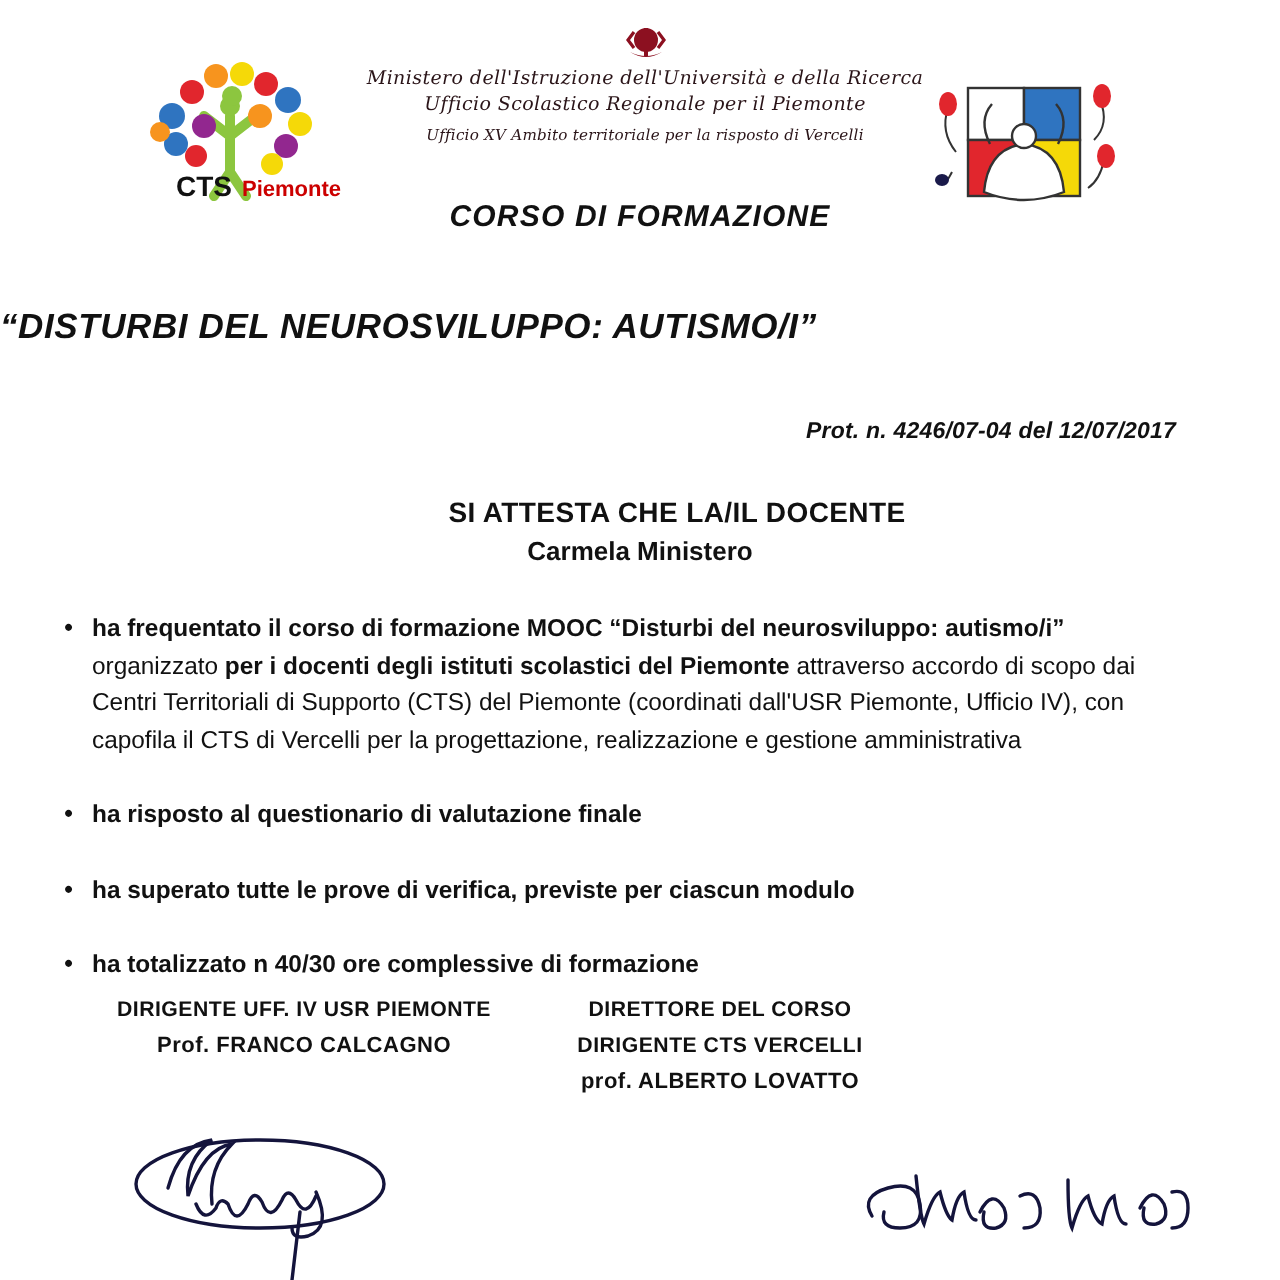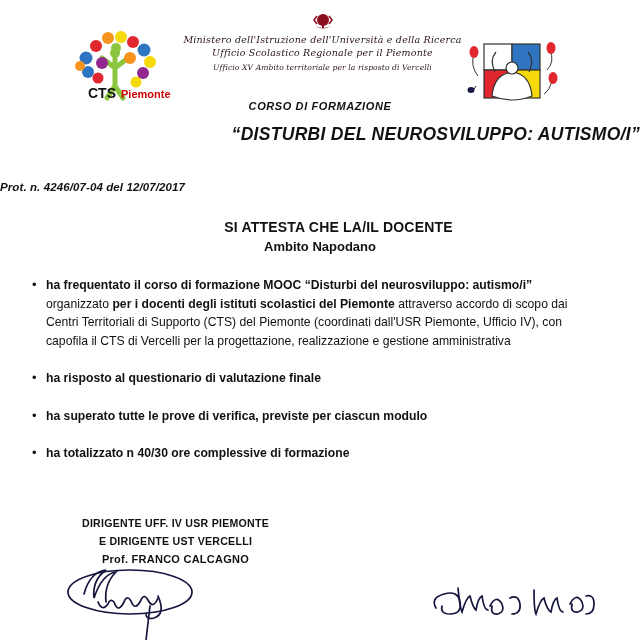--- a/index.html
+++ b/index.html
@@ -66,37 +66,38 @@
     left: 462px;
     top: 28px;
     width: 100px;
     height: 86px;
   }
   .logo-autism svg { display: block; }
 
   
   .course-label {
     text-align: center;
-    font-size: 11px;
+    font-size: 15px;
     font-weight: bold;
     font-style: italic;
     letter-spacing: .6px;
     margin-top: -22px;
   }
   .course-title {
-    text-align: right;
+    text-align: left;
     font-size: 17.5px;
     font-weight: bold;
     font-style: italic;
     letter-spacing: .3px;
-    margin-top: 12px;
+    margin-top: 36px;
   }
 
   .protocol {
-    padding-right: 28px;
+    text-align: right;
+    padding-right: 52px;
     margin-top: 36px;
     font-size: 11.5px;
     font-weight: bold;
     font-style: italic;
     letter-spacing: .1px;
   }
 
   
   .attest {
     text-align: center;
@@ -131,21 +132,21 @@
     position: absolute;
     left: -14px;
     top: -1px;
     font-size: 13px;
   }
 
   
   .signatures {
     position: absolute;
     left: 0;
-    top: 514px;
+    top: 496px;
     width: 512px;
     display: flex;
     justify-content: space-between;
     padding: 0 48px;
     box-sizing: border-box;
   }
   .sig-block { width: 255px; }
   .sig-block.left { text-align: center; }
   .sig-block.right { text-align: center; }
   .sig-line {
@@ -252,34 +253,38 @@
       </svg>
     </div>
   </div>
 
   <div class="course-label">CORSO DI FORMAZIONE</div>
   <div class="course-title">“DISTURBI DEL NEUROSVILUPPO: AUTISMO/I”</div>
 
   <div class="protocol">Prot. n. 4246/07-04 del 12/07/2017</div>
 
   <div class="attest">SI ATTESTA CHE LA/IL DOCENTE</div>
-  <div class="recipient">Ambito Napodano</div>
+  <div class="recipient">Carmela Ministero</div>
 
   <ul class="items" id="achievement-list">
       <li class="item"><span style="font-weight: bold;">ha frequentato il corso di formazione MOOC “Disturbi del neurosviluppo: autismo/i”</span><span style="font-weight: normal;"> organizzato </span><span style="font-weight: bold;">per i docenti degli istituti scolastici del Piemonte</span><span style="font-weight: normal;"> attraverso accordo di scopo dai Centri Territoriali di Supporto (CTS) del Piemonte (coordinati dall'USR Piemonte, Ufficio IV), con capofila il CTS di Vercelli per la progettazione, realizzazione e gestione amministrativa</span></li>
       <li class="item"><span style="font-weight: bold;">ha risposto al questionario di valutazione finale</span></li>
       <li class="item"><span style="font-weight: bold;">ha superato tutte le prove di verifica, previste per ciascun modulo</span></li>
       <li class="item"><span style="font-weight: bold;">ha totalizzato n 40/30 ore complessive di formazione</span></li>
     </ul>
 
   <div class="signatures">
     <div class="sig-block left">
       <div class="sig-line">DIRIGENTE UFF. IV USR PIEMONTE</div>
-      <div class="sig-line">E  DIRIGENTE UST VERCELLI</div>
       <div class="sig-line sig-name">Prof. FRANCO CALCAGNO</div>
+    </div>
+    <div class="sig-block right">
+      <div class="sig-line">DIRETTORE DEL CORSO</div>
+      <div class="sig-line">DIRIGENTE CTS VERCELLI</div>
+      <div class="sig-line sig-name">prof. ALBERTO LOVATTO</div>
     </div>
   </div>
 
   <div class="sig-mark-left">
     <svg viewBox="0 0 150 84" width="150" height="84" aria-hidden="true">
       <g fill="none" stroke="#14143c" stroke-width="1.7" stroke-linecap="round">
         <ellipse cx="72" cy="36" rx="62" ry="22"></ellipse>
         <path d="M26 38 q6 -22 22 -24 q-14 10 -12 28 q8 -24 22 -26 q-12 12 -10 30"></path>
         <path d="M40 46 q4 10 10 2 q2 -6 6 -2 q4 12 10 0 q3 -8 7 -1 q4 11 10 -1 q3 -7 7 0 q5 10 10 -2"></path>
         <path d="M100 40 q8 18 -4 22 q-8 2 -8 -4"></path>

